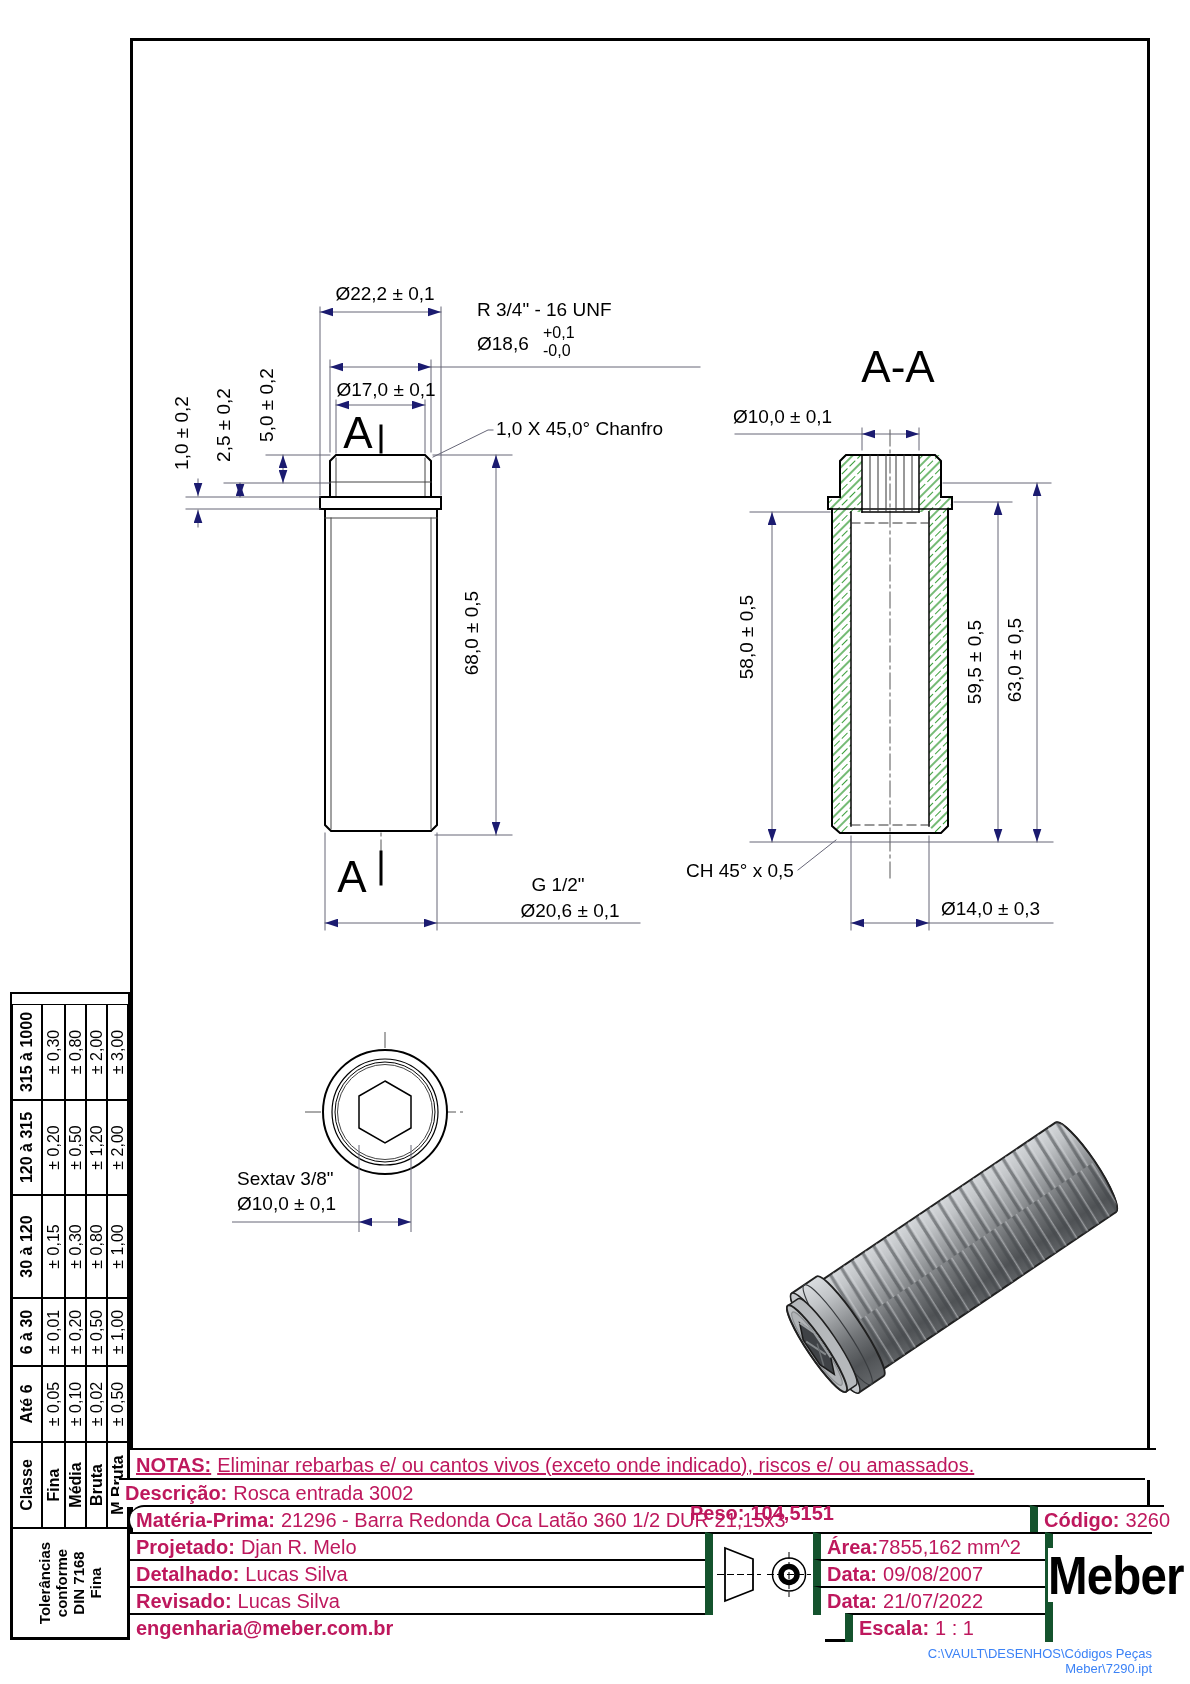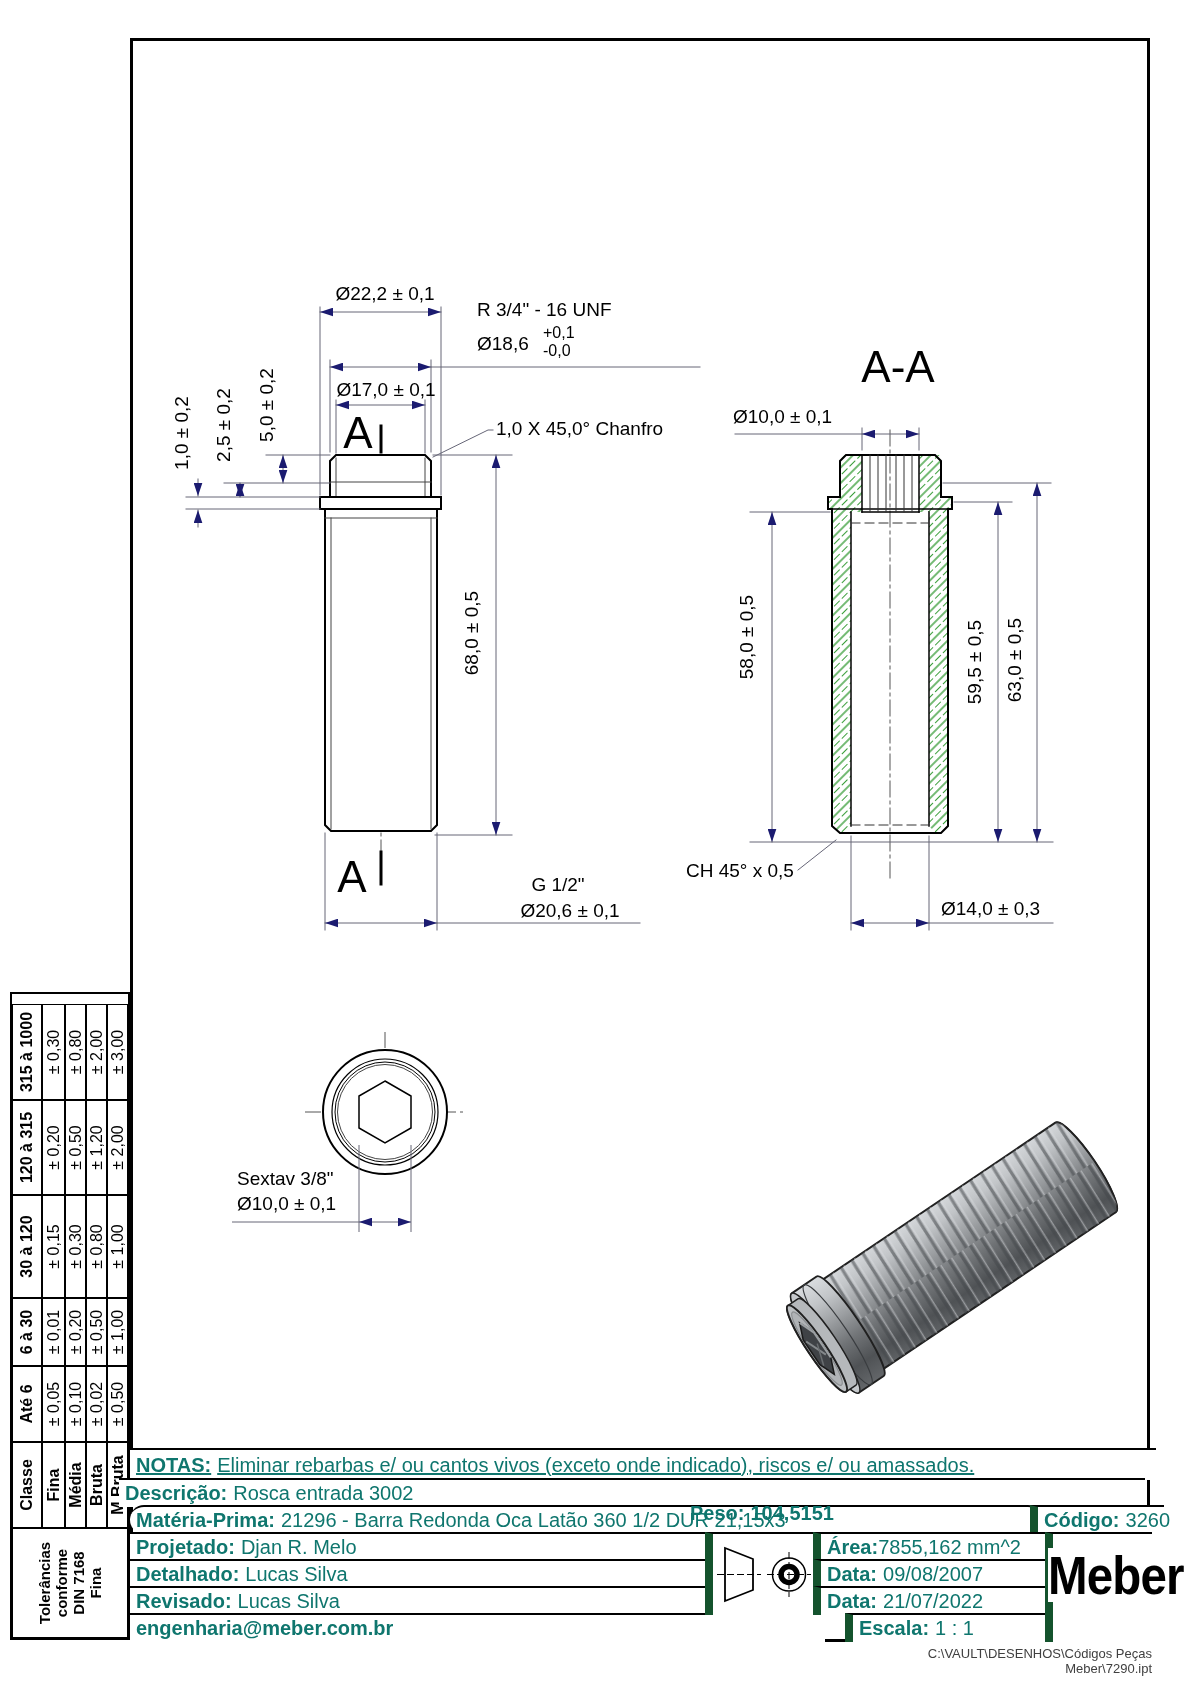--- a/index.html
+++ b/index.html
@@ -1,26 +1,26 @@
 <!DOCTYPE html>
 <html><head>
 <meta charset="utf-8">
 <style>
   html,body{margin:0;padding:0;background:#fff;}
   #page{position:relative;width:1190px;height:1684px;background:#fff;font-family:"Liberation Sans",sans-serif;overflow:hidden;}
   .abs{position:absolute;}
   #frame{left:130px;top:38px;width:1014px;height:1598px;border:3px solid #000;}
-  .row{position:absolute;background:#fff;font-size:20px;color:#0f766e;display:flex;align-items:center;white-space:nowrap;}
+  .row{position:absolute;background:#fff;font-size:20px;color:#be185d;display:flex;align-items:center;white-space:nowrap;}
   .row .lab{font-weight:bold;margin-right:6px;}
   .bt{border-top:2px solid #000;}
   .bl{border-left:8px solid #14532d;}
   .cellpad{padding:0 6px;}
   .underl{text-decoration:underline;}
   #logo{font-weight:bold;font-size:54px;letter-spacing:-1px;background:#fff;transform:scaleX(.88);transform-origin:0 50%;z-index:6;line-height:1;}
-  #path-note{font-size:13px;text-align:right;color:#404040;}
+  #path-note{font-size:13px;text-align:right;color:#3b82f6;}
   
   #tol{left:10px;top:992px;width:648px;height:120px;transform-origin:0 0;
        transform:rotate(-90deg) translateX(-648px);
        display:grid;border:2px solid #000;box-sizing:border-box;
        grid-template-columns:110px 86px 76px 68px 103px 95px 96px;
        grid-template-rows:30px 23px 21px 21px 21px;background:#fff;}
   .tt{border:1px solid #000;display:flex;align-items:center;justify-content:center;
       font-size:16px;white-space:nowrap;overflow:hidden;background:#fff;}
   .tt.hd{font-weight:bold;font-size:16px;}
   #tol-note{grid-row:1/6;grid-column:1;flex-direction:column;font-weight:bold;font-size:15px;line-height:17px;}

